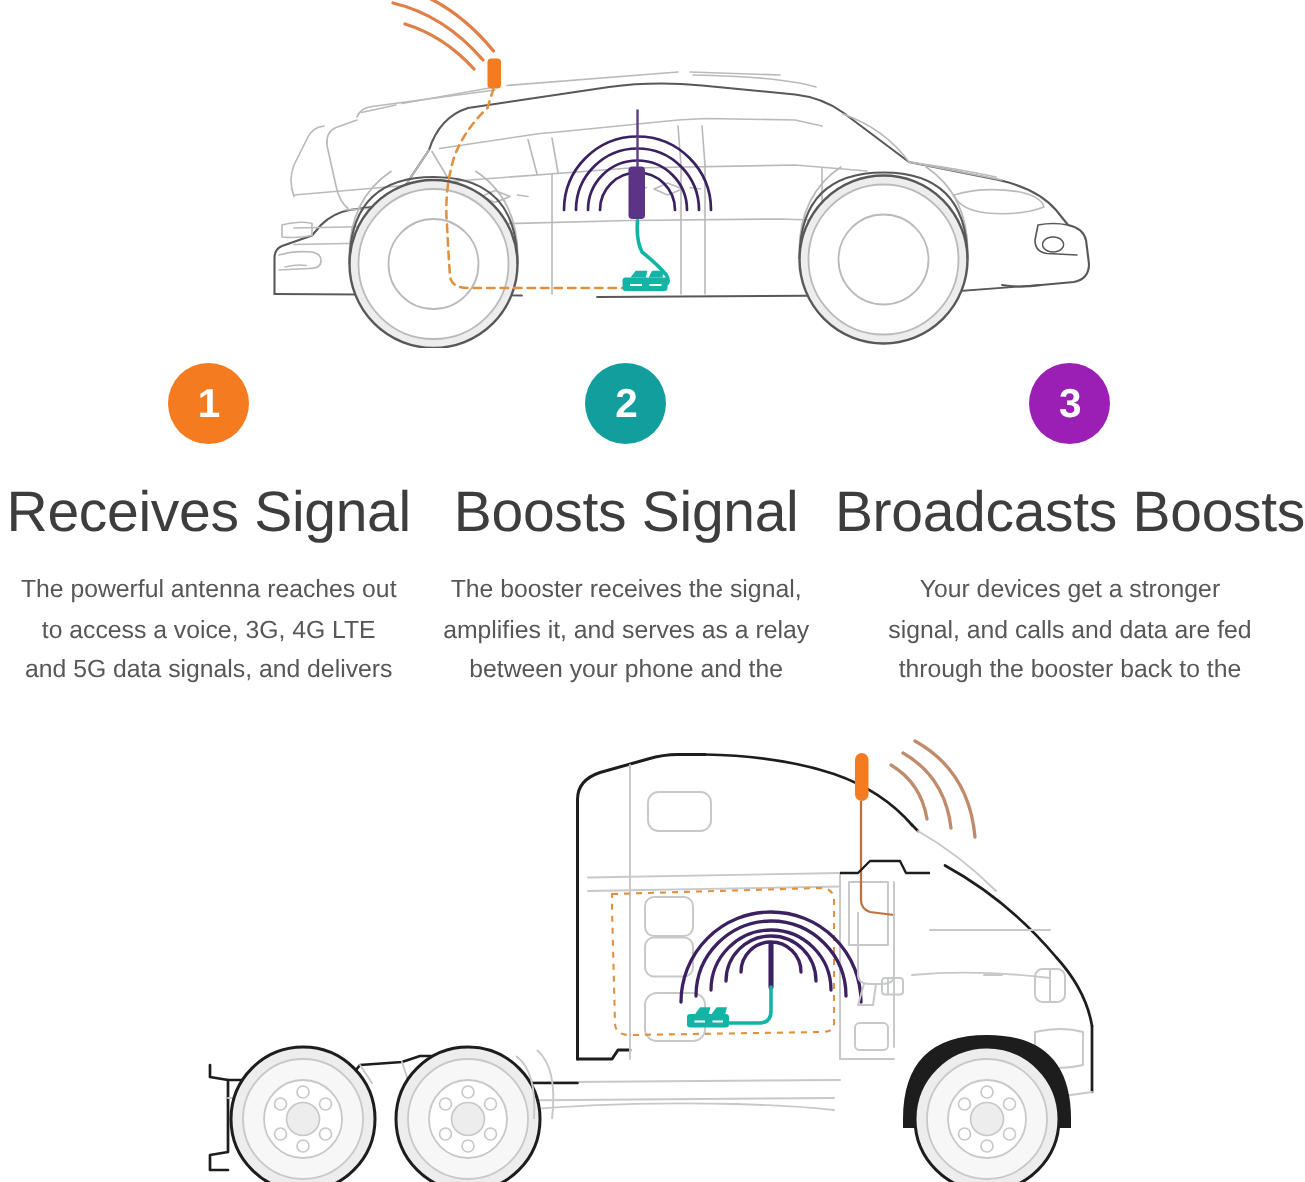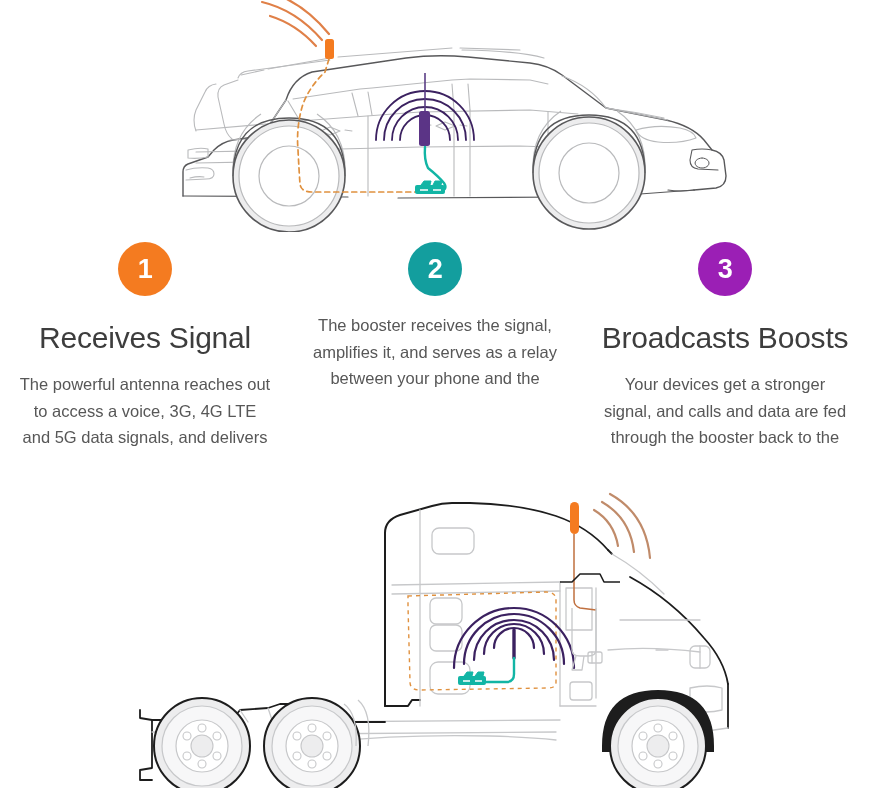--- a/index.html
+++ b/index.html
@@ -60,21 +60,21 @@
     color: #ffffff;
     font-size: 27px;
     font-weight: bold;
     line-height: 1;
     margin-top: 10px;
     box-shadow: 0 0 7px 2px rgba(255,255,255,0.85);
     letter-spacing: -0.5px;
   }
   .step-title {
     margin-top: 25px;
-    font-size: 30px;
+    font-size: 38px;
     font-weight: 400;
     color: #3d3d3d;
     letter-spacing: -0.2px;
     white-space: nowrap;
     text-align: center;
   }
   .step-body {
     margin-top: 16px;
     font-size: 16.5px;
     line-height: 1.62;
@@ -214,20 +214,21 @@
       <div class="step-title">Receives Signal</div>
       <div class="body-clip">
         <div class="step-body">The powerful antenna reaches out to access a voice, 3G, 4G LTE and 5G data signals, and delivers it to the booster.</div>
       </div>
     </div>
 
     <div class="step step-2">
       <div class="badge" style="background: rgb(19, 158, 158); box-shadow: rgba(255, 255, 255, 0.85) 0px 0px 7px 2px;">
         <span>2</span>
       </div>
+      <div class="step-title">Boosts Signal</div>
       <div class="body-clip">
         <div class="step-body">The booster receives the signal, amplifies it, and serves as a relay between your phone and the nearest cellphone tower.</div>
       </div>
     </div>
 
     <div class="step step-3">
       <div class="badge" style="background: rgb(155, 31, 181); box-shadow: rgba(255, 255, 255, 0.85) 0px 0px 7px 2px;">
         <span>3</span>
       </div>
       <div class="step-title">Broadcasts Boosts</div>

